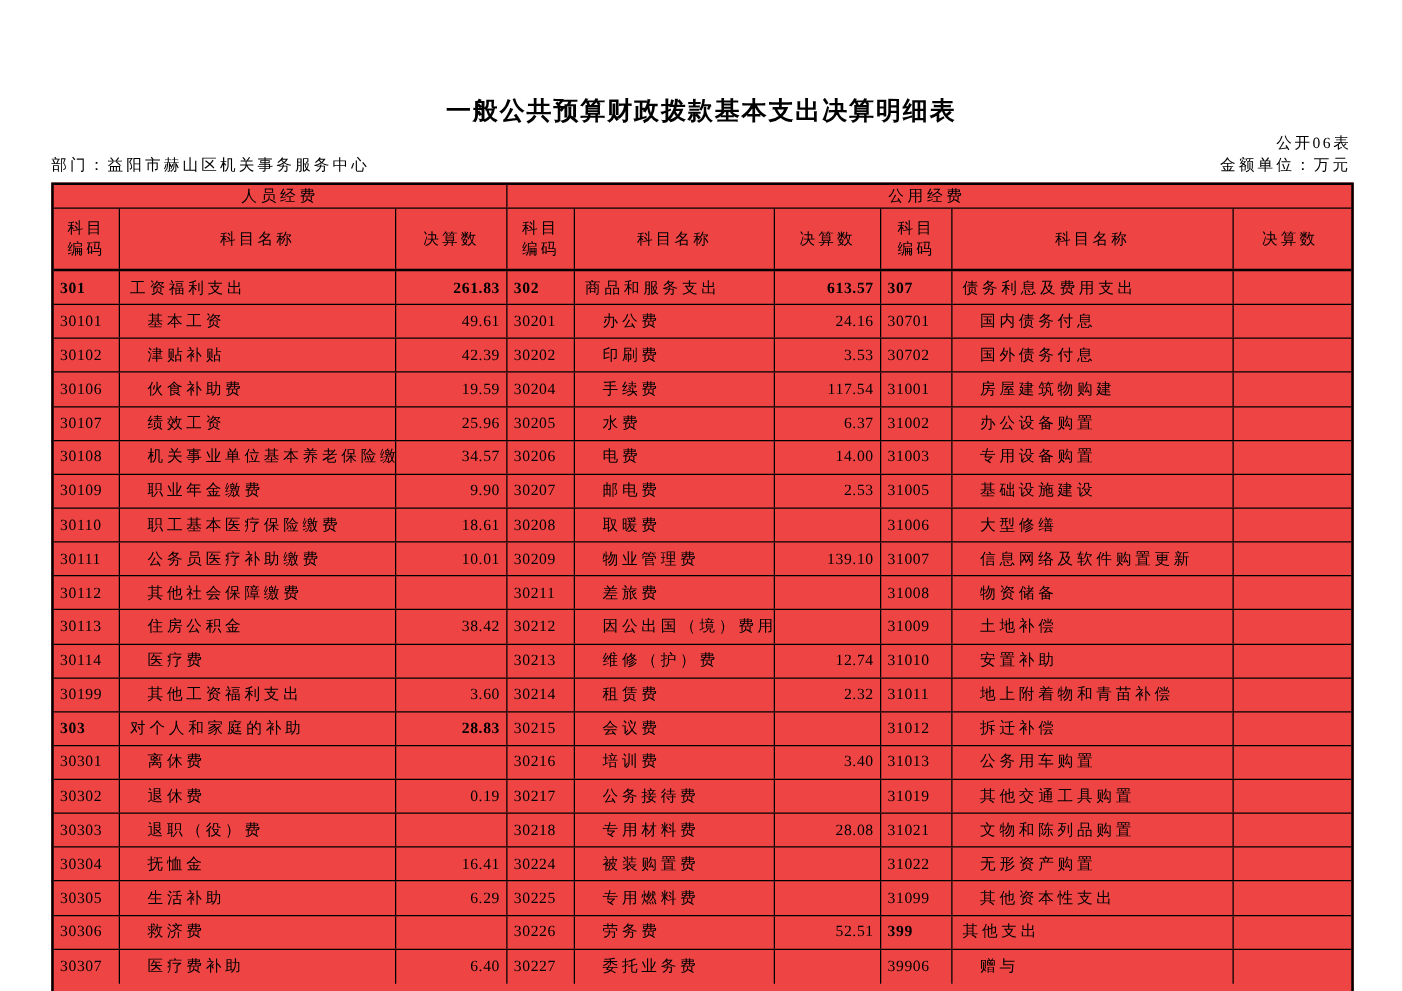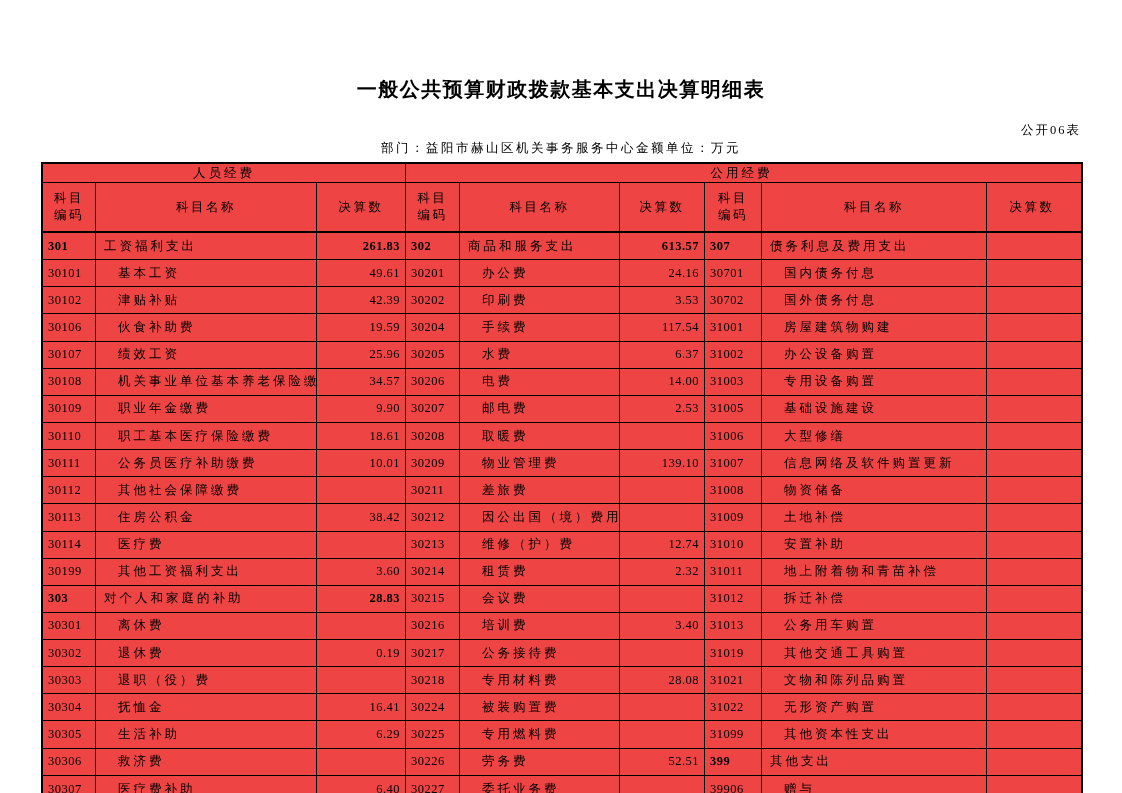--- a/index.html
+++ b/index.html
@@ -6,24 +6,24 @@
   body{
     width:1122px;height:793px;overflow:hidden;
     font-family:"Liberation Serif","DejaVu Serif",serif;
   }
   .page{width:1040px;margin:0 41px;padding-top:76px;}
   .title{
     text-align:center;font-size:20px;font-weight:700;
     letter-spacing:1.5px;line-height:26px;
   }
   .doc-label{
-    text-align:right;font-size:12.5px;letter-spacing:2px;margin-top:20px;
+    text-align:right;font-size:12.5px;letter-spacing:2px;margin-top:4px;
   }
   .meta-row{
-    display:flex;justify-content:center;align-items:flex-end;
+    display:flex;justify-content:space-between;align-items:flex-end;
     font-size:12.5px;letter-spacing:2.5px;margin-top:1px;margin-bottom:5px;
   }
   .table{
     border:2px solid #000;width:1038px;background:#ef4444;
   }
   .sec-row{
     display:grid;grid-template-columns:363px 671px;height:18px;
     border-bottom:1px solid #000;
   }
   .sec-cell{

